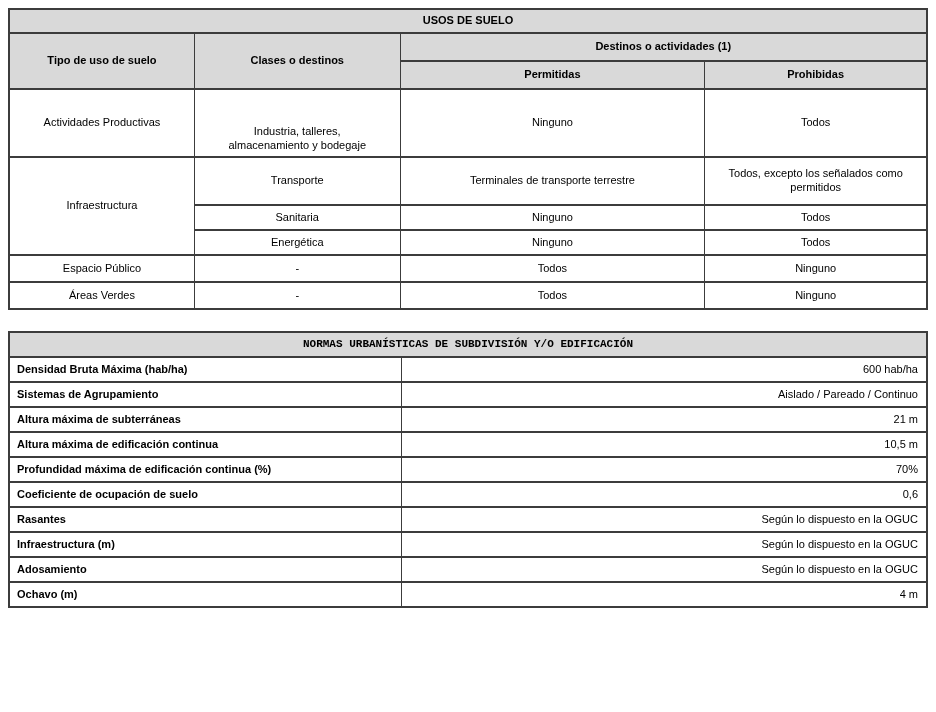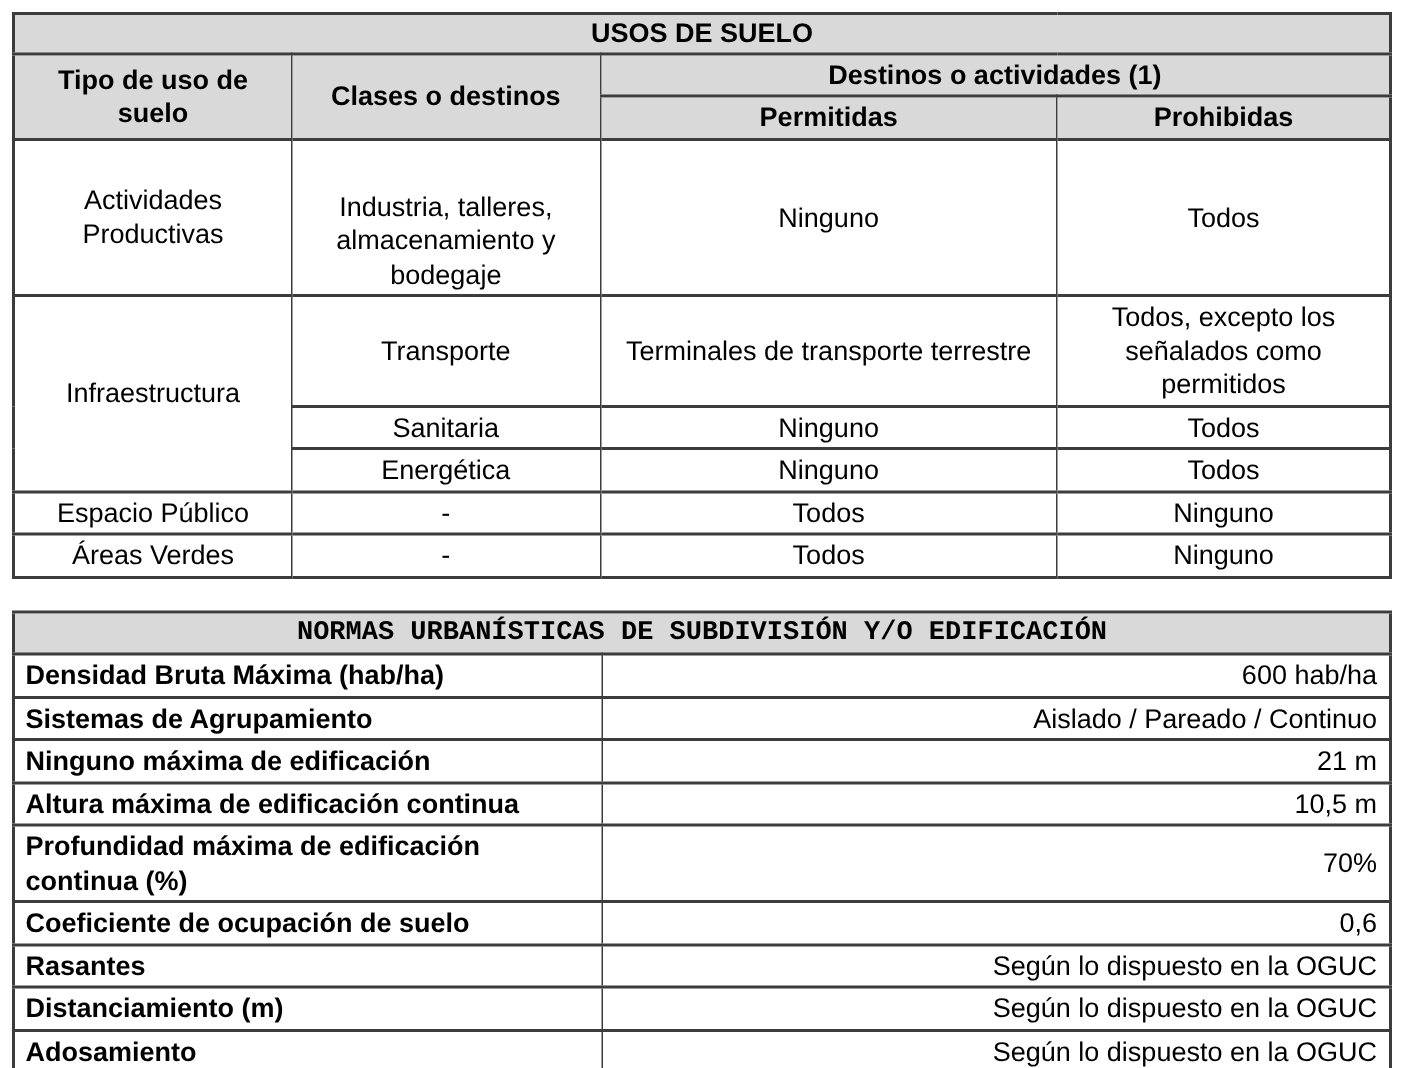--- a/index.html
+++ b/index.html
@@ -8,21 +8,21 @@
     padding:8px; background:#ffffff;
     font-family:"Liberation Sans", sans-serif; color:#000;
   }
   table {
     border-collapse:collapse; width:920px; table-layout:fixed;
     border:2px solid #3c3c3c;
   }
   th, td {
     border-left:1px solid #3c3c3c; border-right:1px solid #3c3c3c;
     border-top:2px solid #3c3c3c; border-bottom:2px solid #3c3c3c;
-    font-size:18px; line-height:1.25; padding:2px 4px;
+    font-size:11px; line-height:1.25; padding:2px 4px;
     overflow:hidden;
   }
   th { background:#d9d9d9; font-weight:bold; text-align:center; }
   .t1 td { text-align:center; }
   
   .t1 .c1 { width:20.2%; } .t1 .c2 { width:22.4%; }
   .t1 .c3 { width:33.2%; } .t1 .c4 { width:24.2%; }
   
   .h20 th { height:20px; padding:1px 4px; }
   .h24 th { height:22px; }
@@ -119,41 +119,41 @@
     <tbody>
       <tr>
         <td class="lbl">Densidad Bruta Máxima (hab/ha)</td>
         <td class="val">600 hab/ha</td>
       </tr>
       <tr>
         <td class="lbl">Sistemas de Agrupamiento</td>
         <td class="val">Aislado / Pareado / Continuo</td>
       </tr>
       <tr>
-        <td class="lbl">Ninguno máxima de edificación</td>
+        <td class="lbl">Altura máxima de subterráneas</td>
         <td class="val">21 m</td>
       </tr>
       <tr>
         <td class="lbl">Altura máxima de edificación continua</td>
         <td class="val">10,5 m</td>
       </tr>
       <tr>
         <td class="lbl">Profundidad máxima de edificación continua (%)</td>
         <td class="val">70%</td>
       </tr>
       <tr>
         <td class="lbl">Coeficiente de ocupación de suelo</td>
         <td class="val">0,6</td>
       </tr>
       <tr>
         <td class="lbl">Rasantes</td>
         <td class="val">Según lo dispuesto en la OGUC</td>
       </tr>
       <tr>
-        <td class="lbl">Distanciamiento (m)</td>
+        <td class="lbl">Infraestructura (m)</td>
         <td class="val">Según lo dispuesto en la OGUC</td>
       </tr>
       <tr>
         <td class="lbl">Adosamiento</td>
         <td class="val">Según lo dispuesto en la OGUC</td>
       </tr>
       <tr>
         <td class="lbl">Ochavo (m)</td>
         <td class="val">4 m</td>
       </tr>

